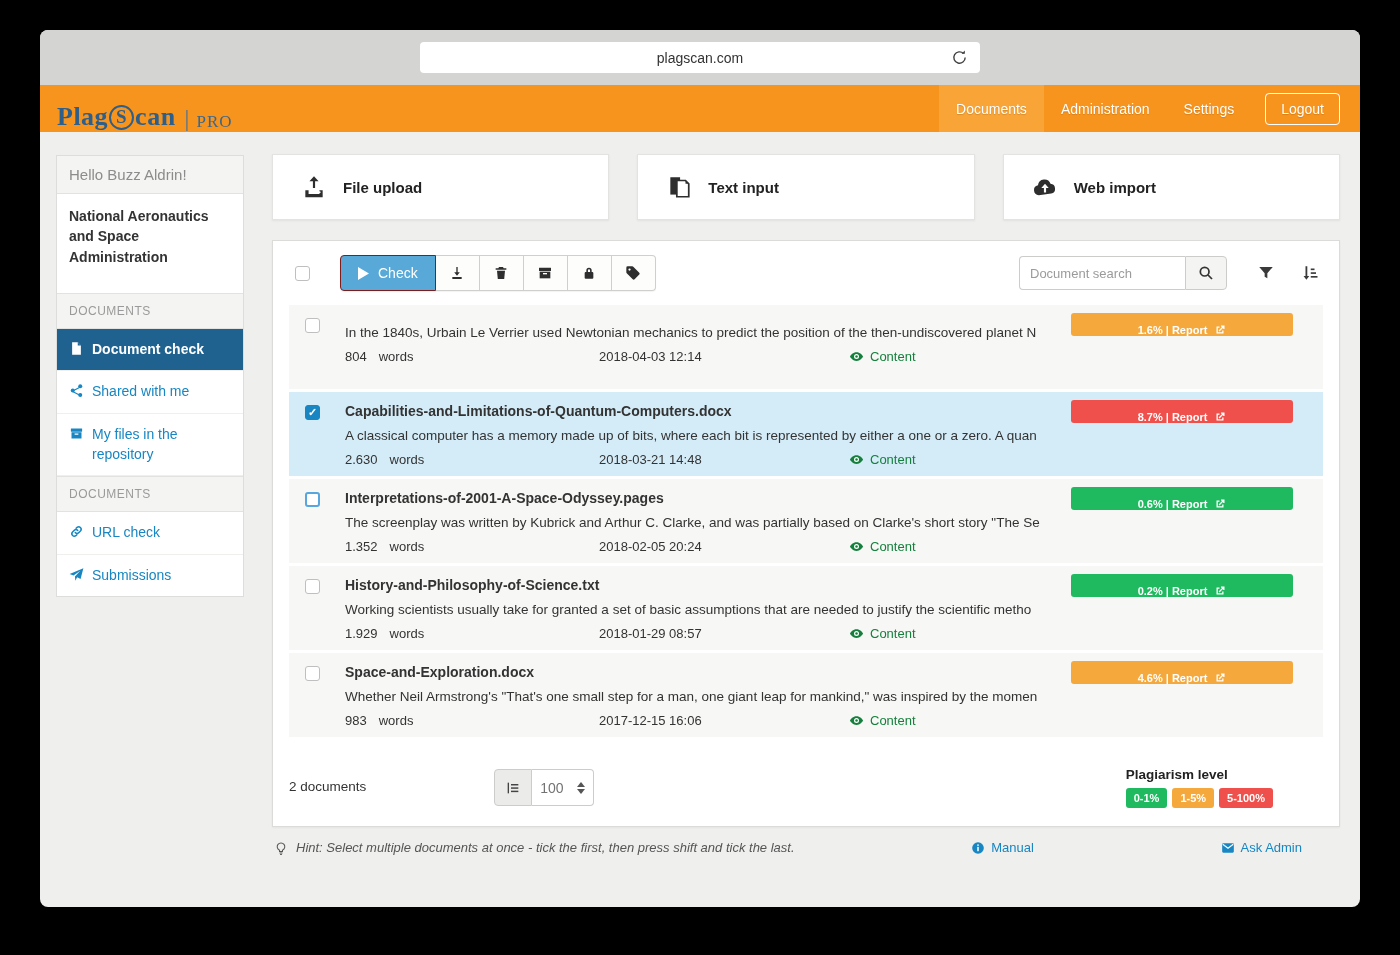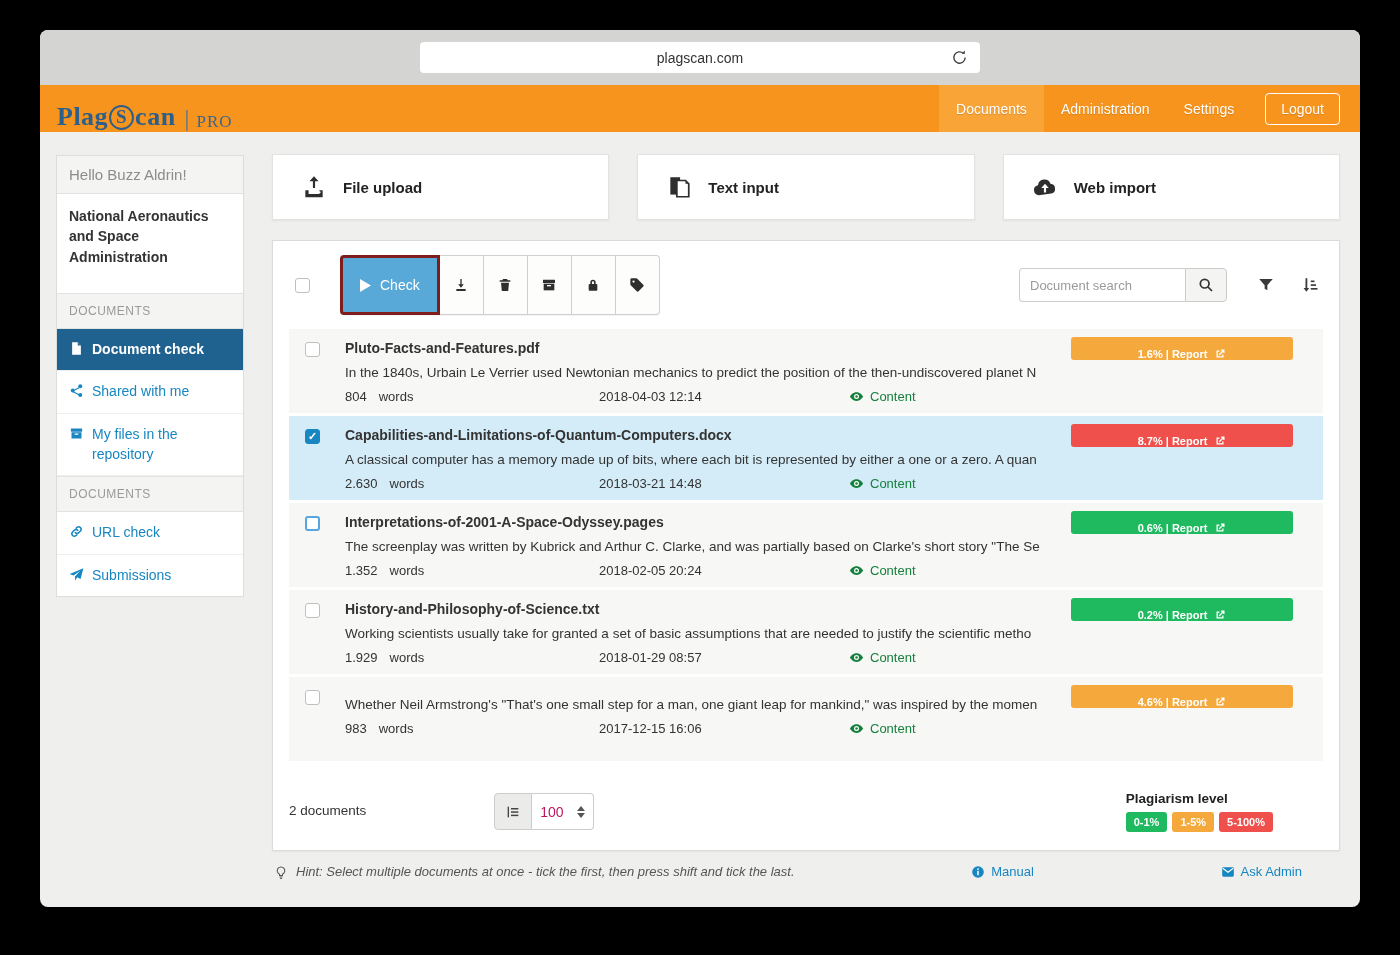--- a/index.html
+++ b/index.html
@@ -63,22 +63,22 @@
   .panel { margin-top:20px; background:#fff; border:1px solid #DBDBD9; box-shadow:0 1px 2px rgba(0,0,0,.05);
            padding:14px 16px 18px; }
 
   .toolbar { display:flex; align-items:center; }
   .checkbox { width:15px; height:15px; border:1px solid #BFBFBF; border-radius:3px; background:#fff;
               cursor:pointer; display:inline-flex; align-items:center; justify-content:center; flex:0 0 auto; }
   .checkbox.checked { background:#1786C2; border-color:#1786C2; color:#fff; font-size:11px; font-weight:bold; }
   .checkbox.focus { border:2px solid #57A6DF; }
   .toolbar .checkbox { margin:0 0 0 6px; }
   .btn-group { display:inline-flex; margin-left:30px; border-radius:4px; box-shadow:0 1px 1px rgba(0,0,0,.05); }
-  .check-btn { background:#58A9D7; color:#fff; border:3px solid #7f1d1d; border-radius:4px 0 0 4px;
-               font-size:14px; padding:19px 17px; display:flex; align-items:center; gap:9px; cursor:pointer; }
+  .check-btn { background:#58A9D7; color:#fff; border:1px solid #7f1d1d; border-radius:4px 0 0 4px;
+               font-size:14px; padding:9px 17px; display:flex; align-items:center; gap:9px; cursor:pointer; }
   .icon-btn { width:44px; border:1px solid #CFCFCD; border-left:none; background:#FDFDFC; cursor:pointer;
               display:flex; align-items:center; justify-content:center; color:#2E2E2E; }
   .icon-btn:last-child { border-radius:0 4px 4px 0; }
   .icon-btn svg { width:16px; height:16px; }
 
   .search-zone { margin-left:auto; display:flex; align-items:center; }
   .search-input { width:166px; height:34px; border:1px solid #CCCCCA; border-right:none; border-radius:4px 0 0 4px;
                   padding:0 10px; font-size:13px; color:#333; font-family:"Liberation Sans", sans-serif; }
   .search-input::placeholder { color:#9B9B9B; }
   .search-btn { width:42px; height:34px; border:1px solid #CCCCCA; border-radius:0 4px 4px 0; background:#F4F4F2;
@@ -107,21 +107,21 @@
   .badge svg { width:12px; height:12px; }
 
   
   .pfooter { margin-top:30px; display:flex; align-items:flex-start; }
   .doc-count { font-size:13.5px; color:#333; margin-top:12px; }
   .pagesize { display:flex; margin-left:128px; margin-top:2px; }
   .ps-btn { width:38px; height:37px; background:#EBEBE9; border:1px solid #CCCCCA; border-radius:4px 0 0 4px;
             display:flex; align-items:center; justify-content:center; color:#444; cursor:pointer; }
   .ps-select { width:62px; height:37px; background:#fff; border:1px solid #CCCCCA; border-left:none;
                border-radius:0 4px 4px 0; display:flex; align-items:center; justify-content:space-between;
-               padding:4px 8px; font-size:14px; color:#be185d; cursor:pointer; }
+               padding:4px 8px; font-size:14px; color:#737373; cursor:pointer; }
   .spin { display:flex; flex-direction:column; gap:2px; color:#555; }
   .plag-level { margin-left:auto; margin-right:50px; }
   .pl-title { font-size:13.5px; font-weight:bold; color:#222; }
   .pl-badges { display:flex; gap:5px; margin-top:6px; }
   .pl-badge { color:#fff; font-size:11px; font-weight:bold; padding:4px 8px; border-radius:3px; }
 
   
   .hintbar { margin-top:13px; display:flex; align-items:center; font-size:13px; color:#555; padding:0 2px; }
   .hint-left { display:flex; align-items:center; gap:8px; font-style:italic; }
   .hint-left svg { width:14px; height:14px; color:#555; flex:0 0 auto; }
@@ -297,21 +297,20 @@
                 <rect x="13" y="6" width="5" height="2.2"></rect>
                 <rect x="13" y="11" width="7" height="2.2"></rect>
                 <rect x="13" y="16" width="9" height="2.2"></rect>
               </svg>
           </div>
         </div>
 
         <div class="doclist">
             <div class="docrow">
     <span class="checkbox"></span>
-    <div class="doc-title">Pluto-Facts-and-Features.pdf</div>
     <div class="doc-snippet">In the 1840s, Urbain Le Verrier used Newtonian mechanics to predict the position of the then-undiscovered planet N</div>
     <div class="doc-meta">
       <span class="m-words">
                   <span>804</span>
                   <span>words</span>
                 </span>
       <span class="m-date">2018-04-03 12:14</span>
       <span class="content-link">
         <svg viewBox="0 0 24 24" fill="currentColor">
                     <path d="M12 5C6.5 5 2.6 9.5 1.5 12c1.1 2.5 5 7 10.5 7s9.4-4.5 10.5-7C21.4 9.5 17.5 5 12 5z"></path>
@@ -405,20 +404,21 @@
     <div class="badge" style="background: rgb(31, 186, 96);">
       <span>0.2% | Report</span>
       <svg viewBox="0 0 24 24" fill="currentColor">
                   <path d="M14 3h7v7h-2.6V7.4L11 14.8 9.2 13l7.4-7.4H14z"></path>
                   <path d="M5 5h6v2.6H7.6v8.8h8.8V13H19v6H5z"></path>
                 </svg>
     </div>
   </div>
             <div class="docrow">
     <span class="checkbox"></span>
+    <div class="doc-title">Space-and-Exploration.docx</div>
     <div class="doc-snippet">Whether Neil Armstrong's "That's one small step for a man, one giant leap for mankind," was inspired by the momen</div>
     <div class="doc-meta">
       <span class="m-words">
                   <span>983</span>
                   <span>words</span>
                 </span>
       <span class="m-date">2017-12-15 16:06</span>
       <span class="content-link">
         <svg viewBox="0 0 24 24" fill="currentColor">
                     <path d="M12 5C6.5 5 2.6 9.5 1.5 12c1.1 2.5 5 7 10.5 7s9.4-4.5 10.5-7C21.4 9.5 17.5 5 12 5z"></path>

